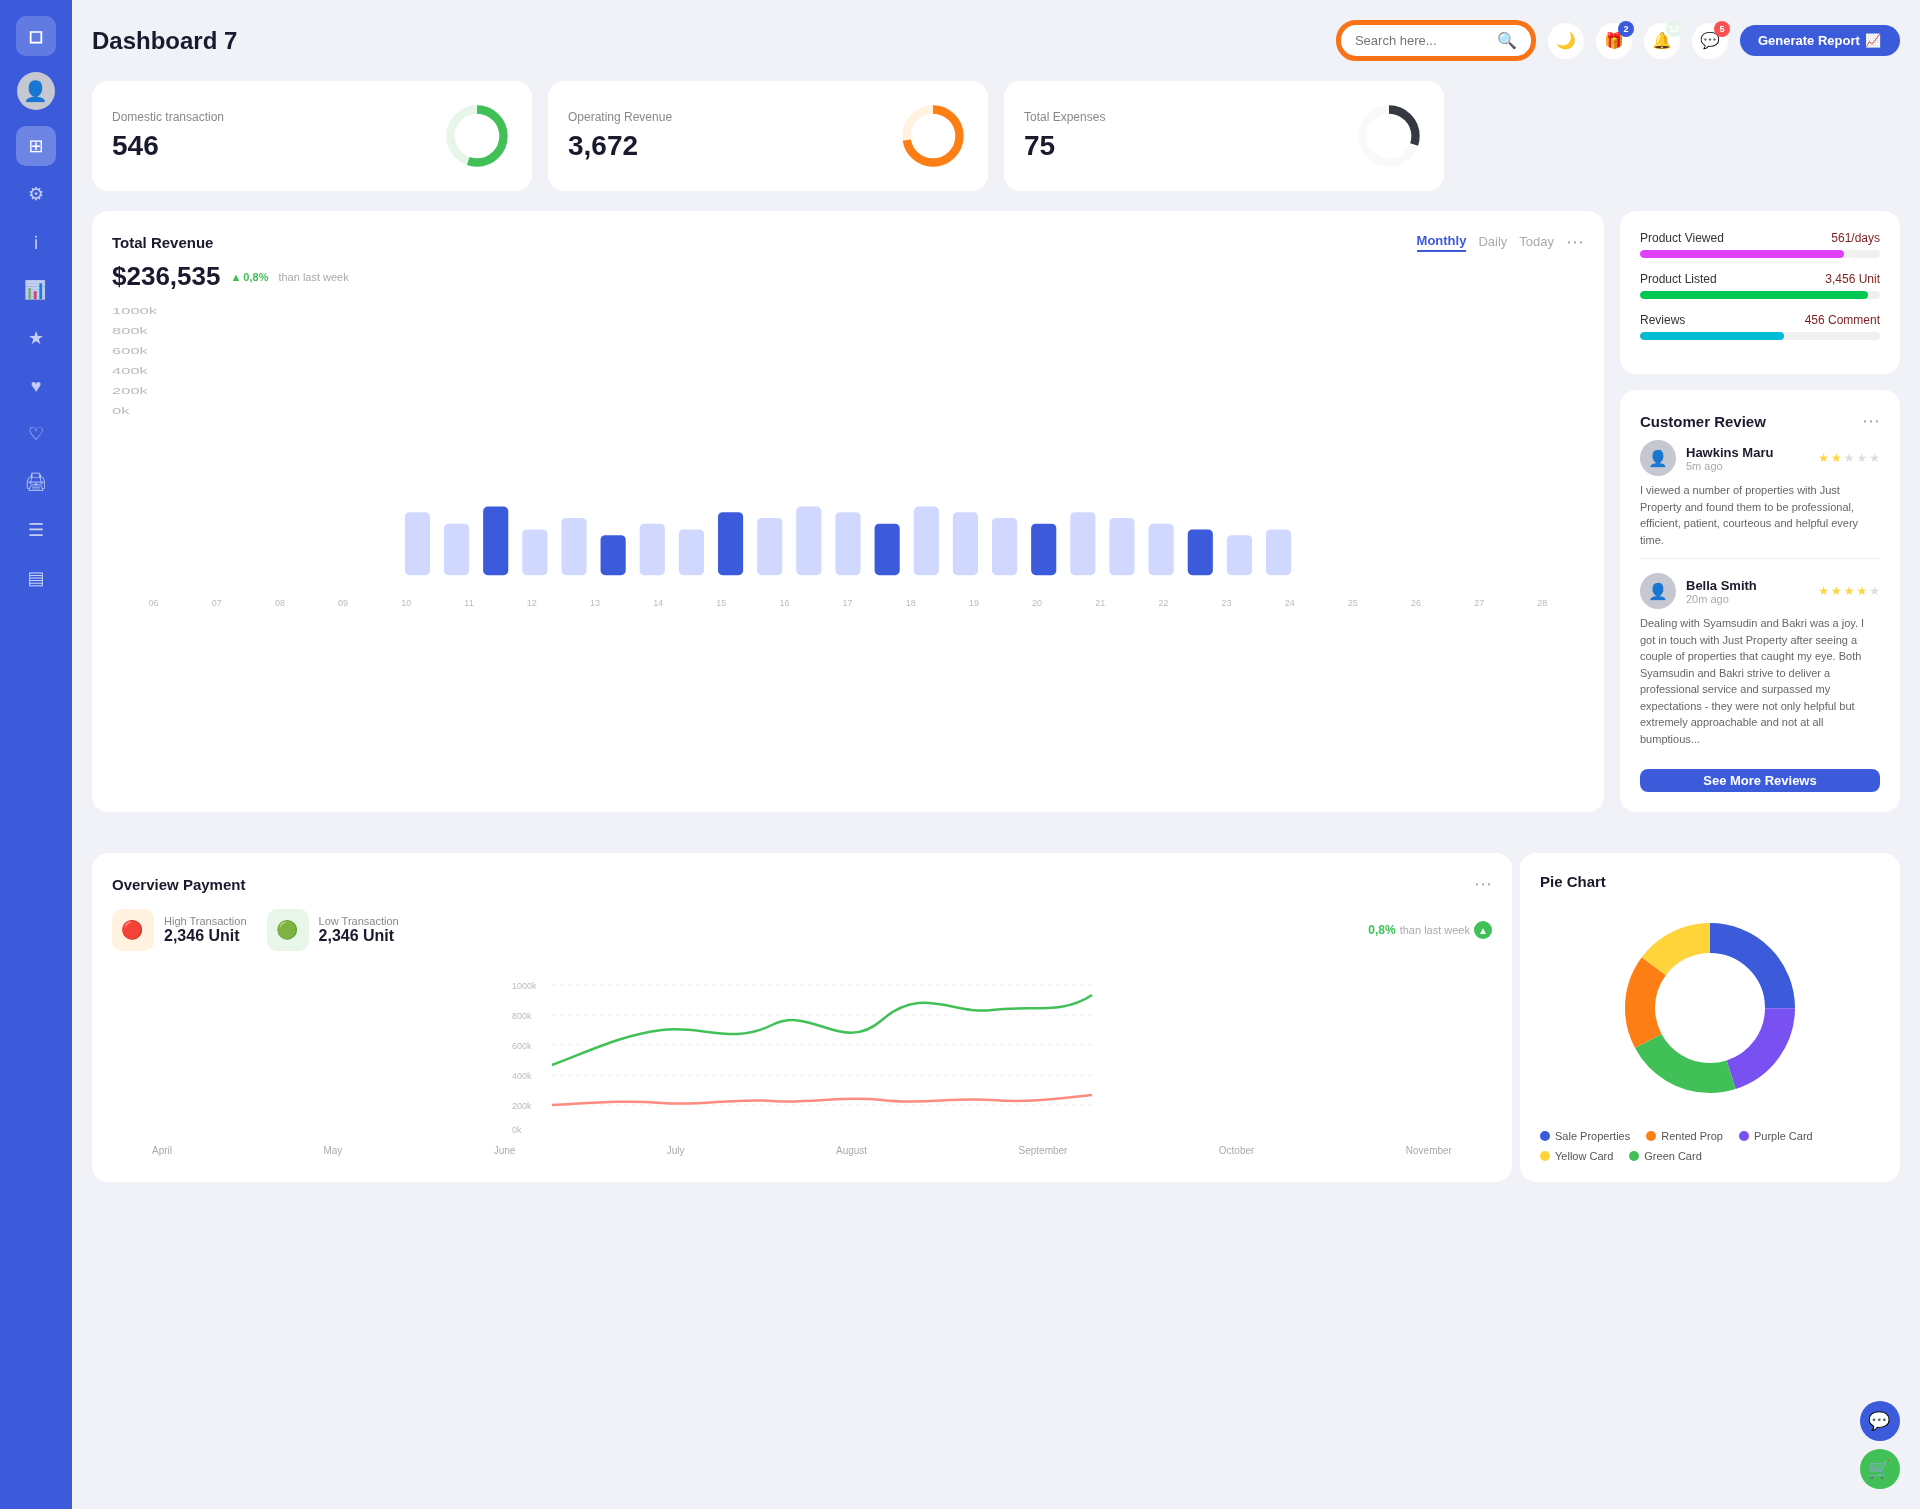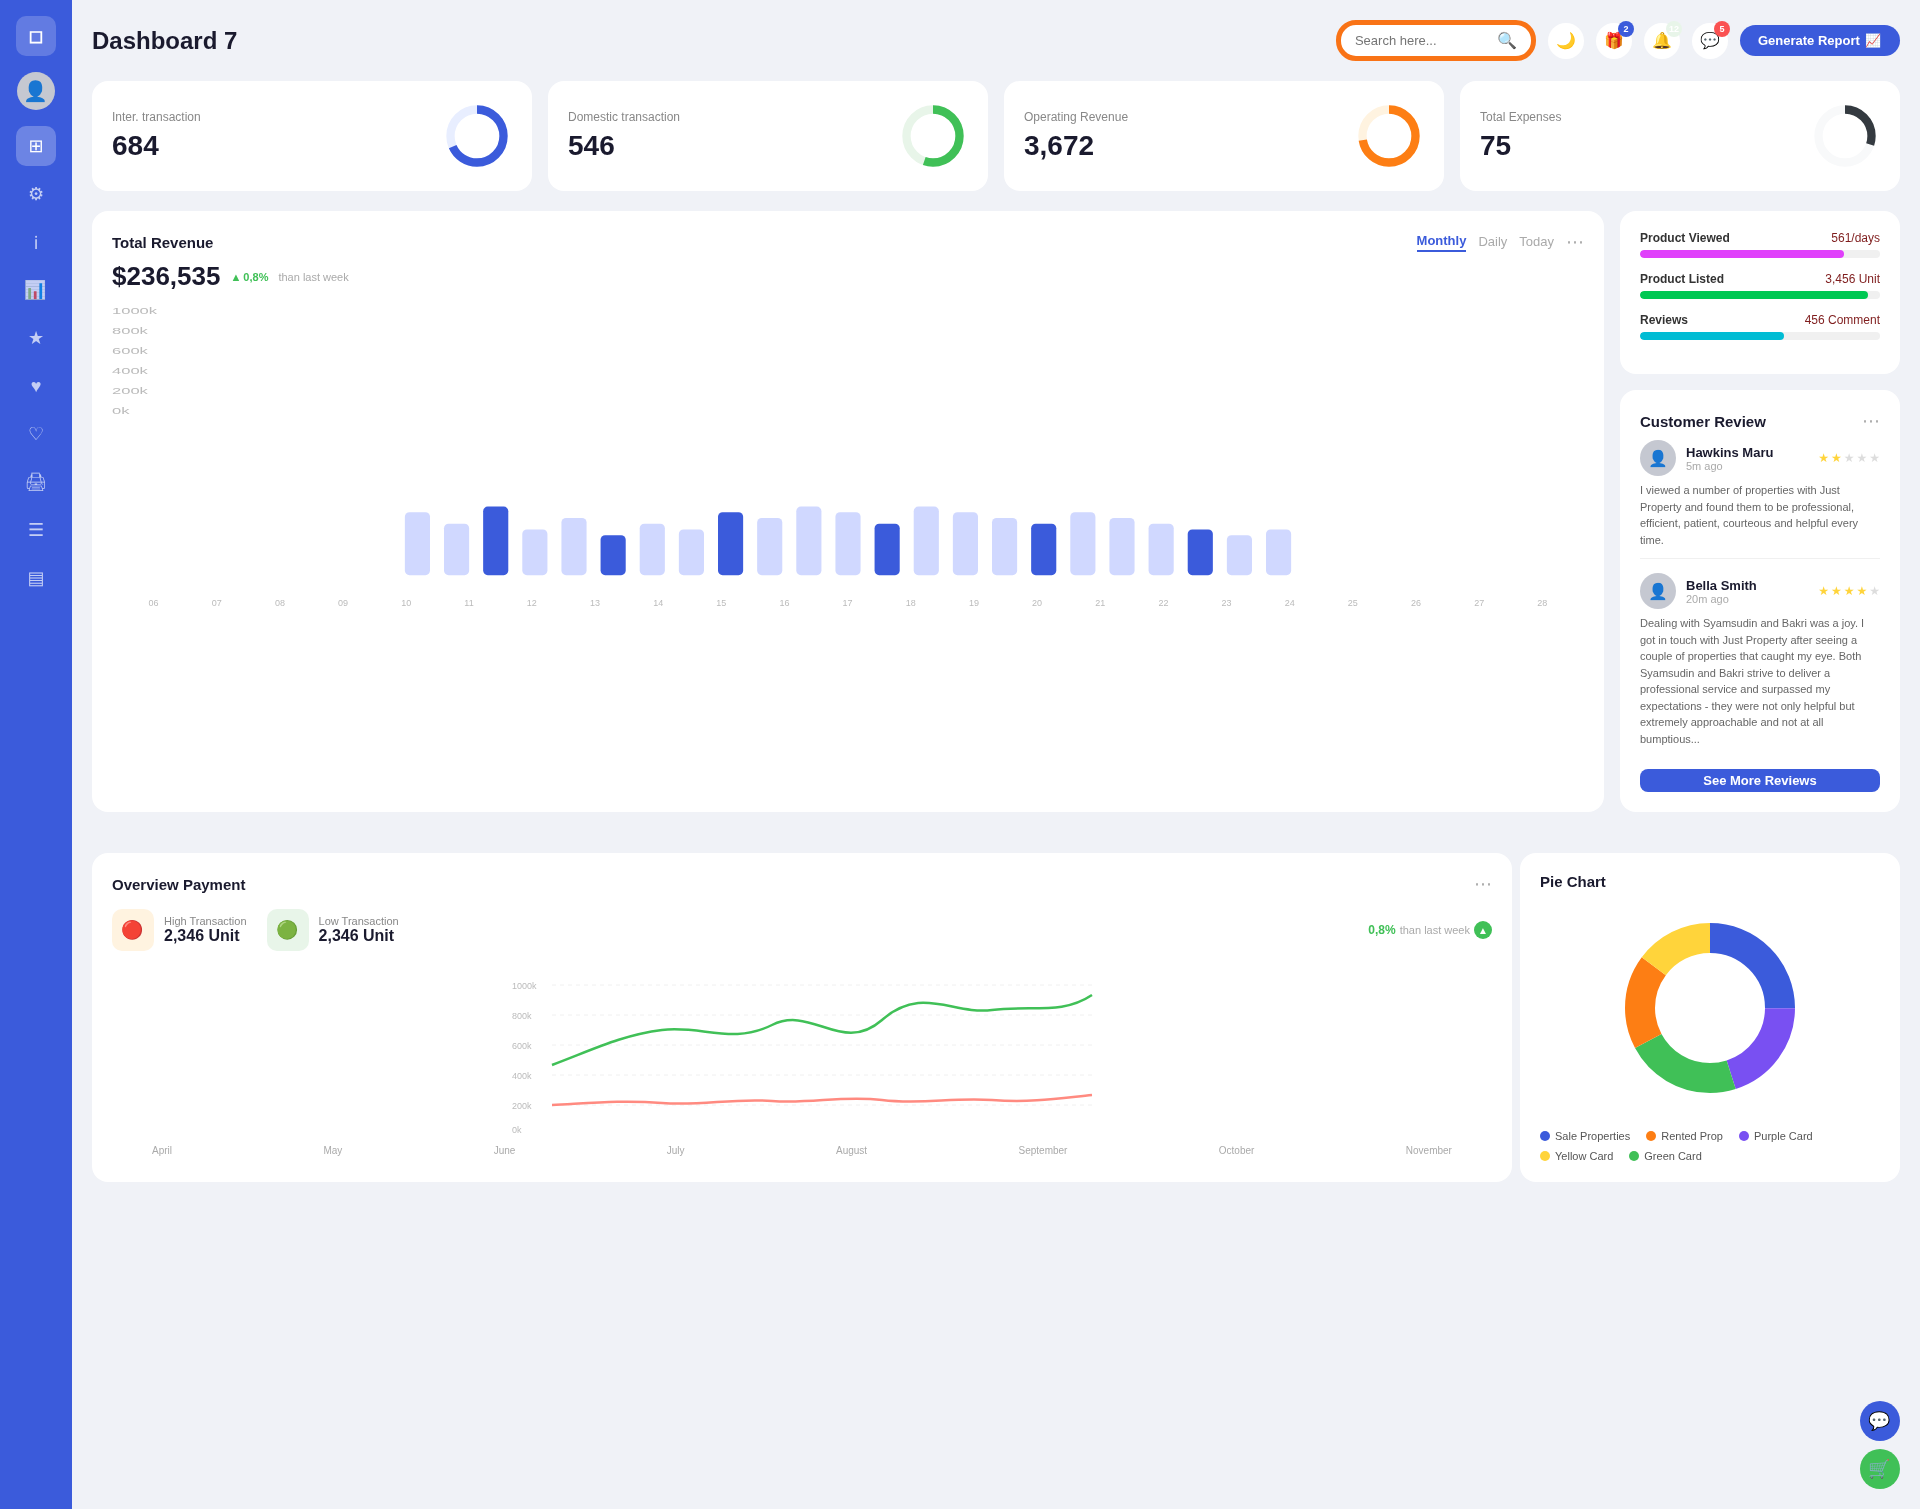--- a/index.html
+++ b/index.html
@@ -182,21 +182,21 @@
     
     .bar-chart-area { margin-top: 12px; }
 
     
     .right-panel { display: flex; flex-direction: column; gap: 16px; }
 
     
     .product-stats { }
     .product-stat-item { margin-bottom: 14px; }
     .product-stat-row { display: flex; justify-content: space-between; font-size: 12px; color: #555; margin-bottom: 5px; }
-    .product-stat-label { font-weight: 700; color: #333; }
+    .product-stat-label { font-weight: 400; color: #333; }
     .product-stat-value { color: #7f1d1d; }
     .progress-bar { height: 8px; border-radius: 4px; overflow: hidden; background: #f0f0f0; }
     .progress-fill { height: 100%; border-radius: 4px; }
 
     
     .reviews-card { }
     .review-item { margin-bottom: 14px; }
     .review-header { display: flex; align-items: center; gap: 10px; margin-bottom: 6px; }
     .review-avatar { width: 36px; height: 36px; border-radius: 50%; background: #c5c8d1; display: flex; align-items: center; justify-content: center; font-size: 16px; overflow: hidden; flex-shrink: 0; }
     .review-name { font-size: 13px; font-weight: 700; color: #1a1a2e; }
@@ -302,32 +302,20 @@
       </button>
       <button class="btn-generate">
         <span>Generate Report</span>
         <span>📈</span>
       </button>
     </div>
   </div>
 
   <div class="stat-cards">
 
-    <div class="stat-card">
-      <div class="stat-card-info">
-        <div class="stat-card-label">Inter. transaction</div>
-        <div class="stat-card-value">684</div>
-      </div>
-      <div class="donut-wrap">
-        <svg class="donut" viewBox="0 0 42 42" width="70" height="70">
-          <circle cx="21" cy="21" r="15.91" fill="none" stroke="#e8eeff" stroke-width="5"></circle>
-          <circle cx="21" cy="21" r="15.91" fill="none" stroke="#3b5bdb" stroke-width="5" stroke-dasharray="68 32" stroke-dashoffset="0"></circle>
-        </svg>
-      </div>
-    </div>
 
     <div class="stat-card">
       <div class="stat-card-info">
         <div class="stat-card-label">Domestic transaction</div>
         <div class="stat-card-value">546</div>
       </div>
       <div class="donut-wrap">
         <svg class="donut" viewBox="0 0 42 42" width="70" height="70">
           <circle cx="21" cy="21" r="15.91" fill="none" stroke="#e8f5e9" stroke-width="5"></circle>
           <circle cx="21" cy="21" r="15.91" fill="none" stroke="#40c057" stroke-width="5" stroke-dasharray="55 45" stroke-dashoffset="0"></circle>

